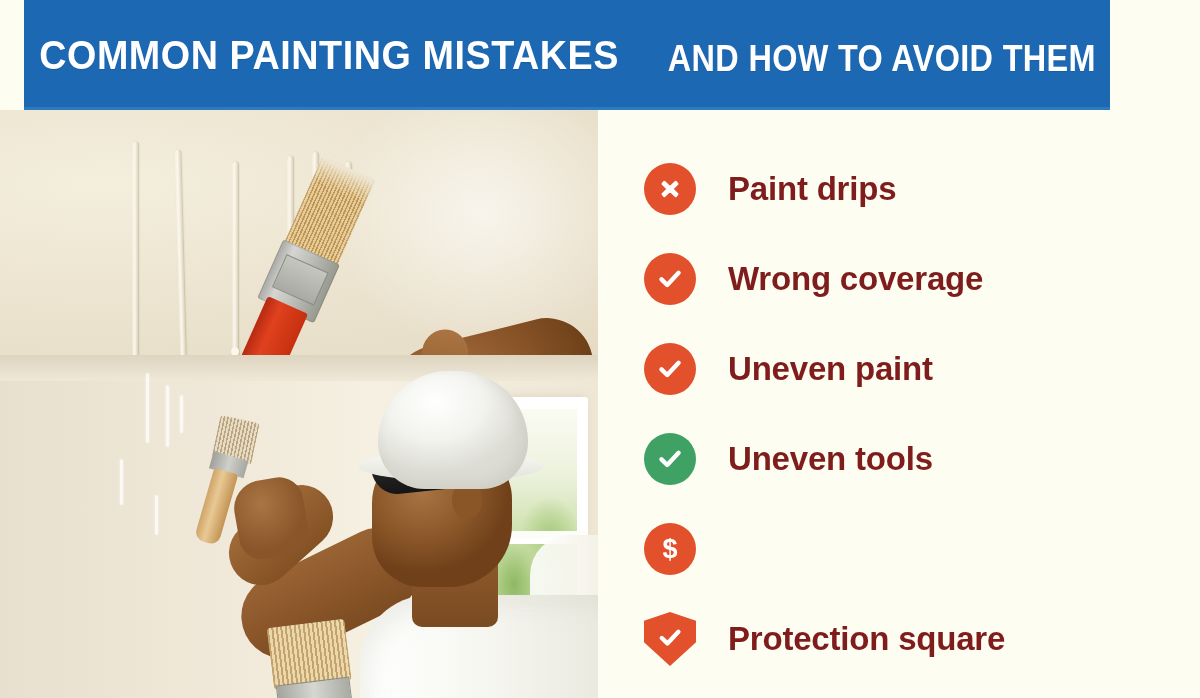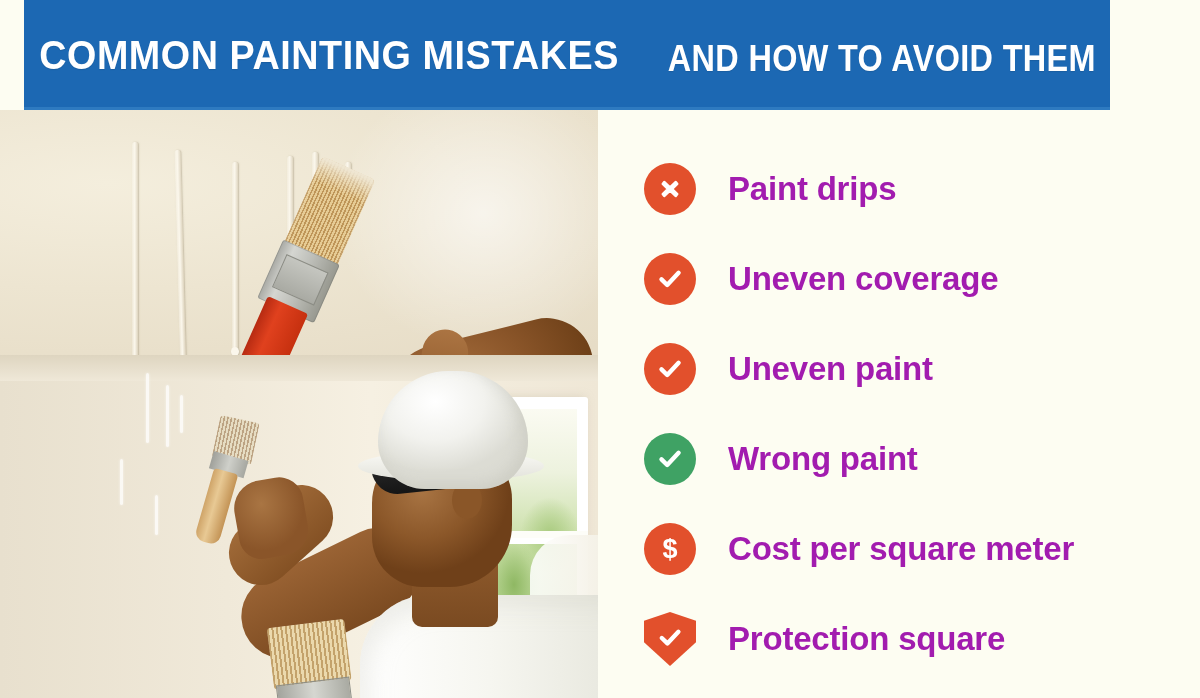--- a/index.html
+++ b/index.html
@@ -343,21 +343,21 @@
   .icon-circle.green  { background:#3FA264; }
   .icon-shield {
     width:52px; height:54px;
     background:#E2502C;
     display:flex; align-items:center; justify-content:center;
     position:relative;
     clip-path: polygon(50% 0%, 100% 16%, 100% 56%, 50% 100%, 0% 56%, 0% 16%);
   }
   .glyph-svg { display:block; }
   .row-label {
-    color:#a21caf;
+    color:#7f1d1d;
     font-size:33px;
     font-weight:bold;
     letter-spacing:-0.2px;
     white-space:nowrap;
   }
 </style>
 </head>
 <body>
 
 <div class="infographic">
@@ -442,21 +442,21 @@
     </div>
 
     <div class="list-row">
       <span class="icon-wrap">
         <span class="icon-circle orange">
           <svg class="glyph-svg" width="30" height="30" viewBox="0 0 30 30" aria-hidden="true">
             <path d="M6.5 15.4 L12.2 21.0 L23.6 8.8" fill="none" stroke="#FFFFFF" stroke-width="4.4" stroke-linecap="round" stroke-linejoin="round"></path>
           </svg>
         </span>
       </span>
-      <span class="row-label">Uneven coverage</span>
+      <span class="row-label">Wrong coverage</span>
     </div>
 
     <div class="list-row">
       <span class="icon-wrap">
         <span class="icon-circle orange">
           <svg class="glyph-svg" width="30" height="30" viewBox="0 0 30 30" aria-hidden="true">
             <path d="M6.5 15.4 L12.2 21.0 L23.6 8.8" fill="none" stroke="#FFFFFF" stroke-width="4.4" stroke-linecap="round" stroke-linejoin="round"></path>
           </svg>
         </span>
       </span>
@@ -464,32 +464,31 @@
     </div>
 
     <div class="list-row">
       <span class="icon-wrap">
         <span class="icon-circle green">
           <svg class="glyph-svg" width="30" height="30" viewBox="0 0 30 30" aria-hidden="true">
             <path d="M6.5 15.4 L12.2 21.0 L23.6 8.8" fill="none" stroke="#FFFFFF" stroke-width="4.4" stroke-linecap="round" stroke-linejoin="round"></path>
           </svg>
         </span>
       </span>
-      <span class="row-label">Wrong paint</span>
+      <span class="row-label">Uneven tools</span>
     </div>
 
     <div class="list-row">
       <span class="icon-wrap">
         <span class="icon-circle orange">
           <svg class="glyph-svg" width="34" height="34" viewBox="0 0 34 34" aria-hidden="true">
             <text x="17" y="25.5" text-anchor="middle" font-family="Liberation Sans, sans-serif" font-size="27" font-weight="bold" fill="#FFFFFF">$</text>
           </svg>
         </span>
       </span>
-      <span class="row-label">Cost per square meter</span>
     </div>
 
     <div class="list-row">
       <span class="icon-wrap">
         <span class="icon-shield">
           <svg class="glyph-svg" width="30" height="30" viewBox="0 0 30 30" aria-hidden="true" style="margin-top:-2px">
             <path d="M6.8 15.0 L12.4 20.4 L23.4 8.8" fill="none" stroke="#FFFFFF" stroke-width="4.4" stroke-linecap="round" stroke-linejoin="round"></path>
           </svg>
         </span>
       </span>

